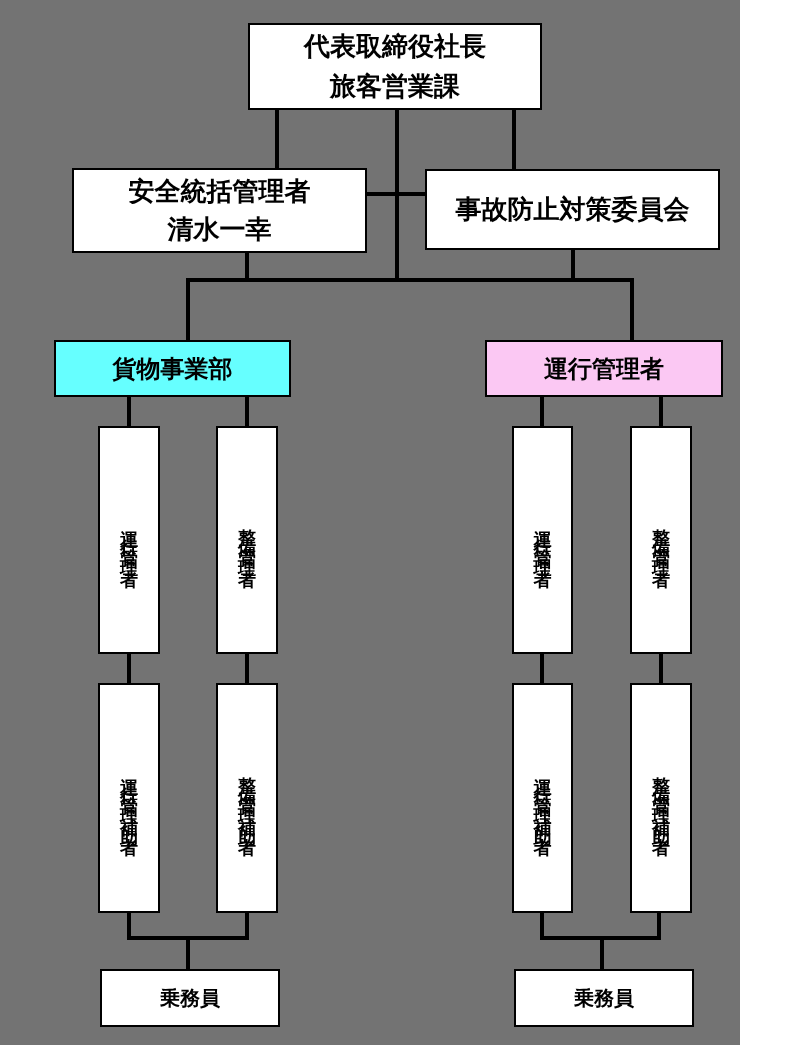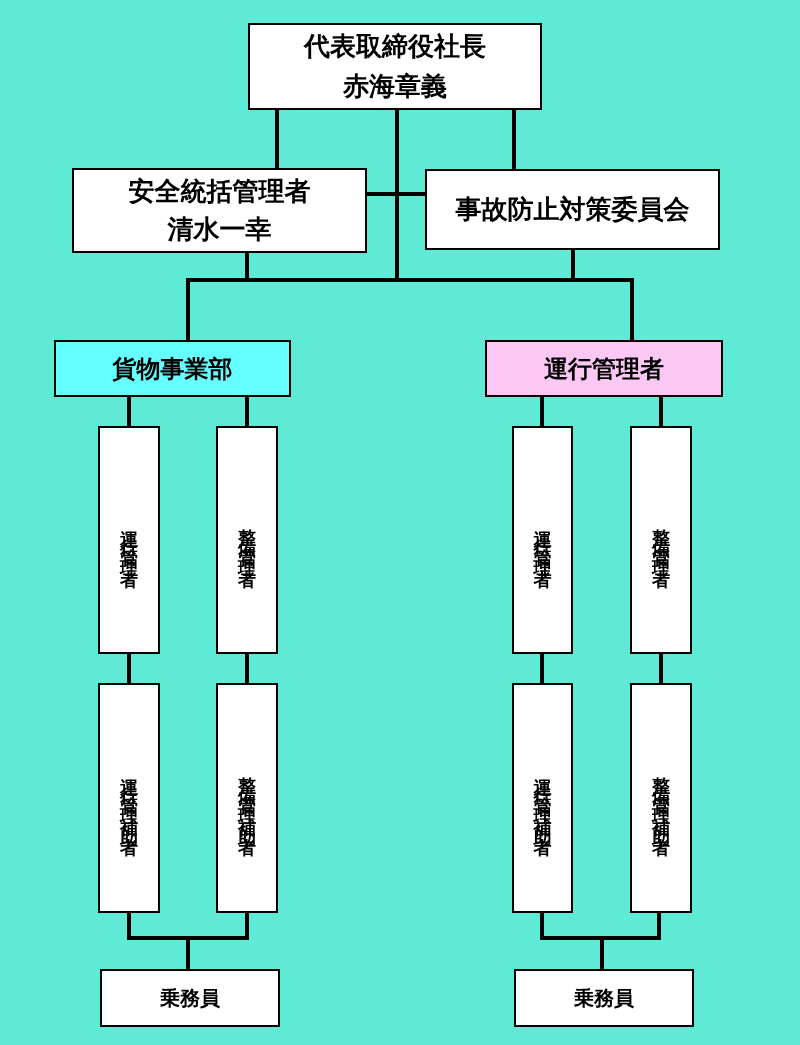--- a/index.html
+++ b/index.html
@@ -1,17 +1,17 @@
 <!DOCTYPE html>
 <html><head>
 <meta charset="utf-8">
 <style>
   html,body{margin:0;padding:0;background:#fff;}
   .canvas{
-    position:relative;width:800px;height:1045px;background:#5eead4;
+    position:relative;width:740px;height:1045px;background:#737373;
     font-family:"DejaVu Sans","Liberation Sans",sans-serif;
     color:#000;overflow:hidden;
   }
   .box{
     position:absolute;box-sizing:border-box;border:2px solid #000;background:#fff;
     display:flex;flex-direction:column;align-items:center;justify-content:space-evenly;
     font-weight:700;text-align:center;
   }
   .box.big{font-size:26px;}
   .box.single{justify-content:center;}
@@ -27,21 +27,21 @@
   .crewbox{font-size:20px;}
   .hline,.vline{position:absolute;background:#000;}
 </style>
 </head>
 <body>
 
 <div class="canvas">
 
   <div class="box big" style="left:248px;top:23px;width:294px;height:87px;">
     <div>代表取締役社長</div>
-    <div>赤海章義</div>
+    <div>旅客営業課</div>
   </div>
 
   <div class="box big single" style="left:425px;top:169px;width:295px;height:81px;">
     <div>事故防止対策委員会</div>
   </div>
 
   <div class="box big" style="left:72px;top:168px;width:295px;height:85px;">
     <div>安全統括管理者</div>
     <div>清水一幸</div>
   </div>

